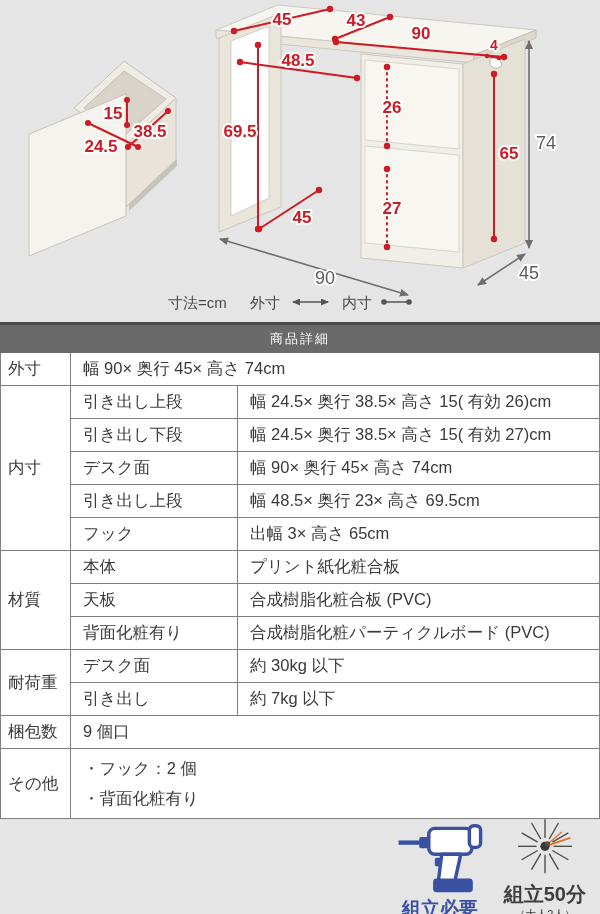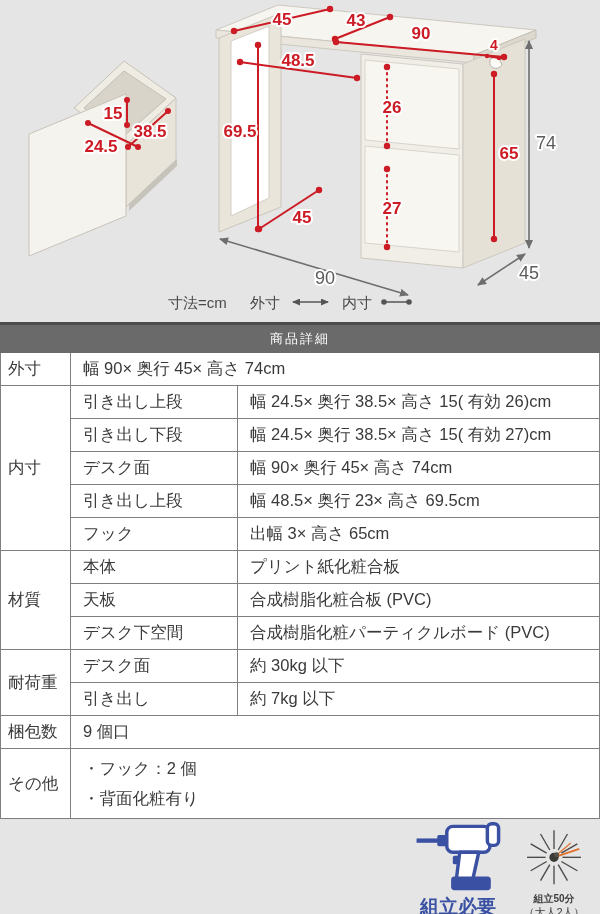--- a/index.html
+++ b/index.html
@@ -26,21 +26,21 @@
   table.spec td{border:1px solid #7f7f7f;background:#fff;font-size:16.5px;color:#3a3a3a;
              padding:3px 8px 3px 12px;height:26px;vertical-align:middle;
              white-space:nowrap;overflow:hidden;}
   table.spec td.h{padding-left:7px;}
   table.spec tr.tall td{height:56px;}
   table.spec tr.tall td.v{line-height:1.8;padding-top:5px;padding-bottom:5px;}
 
   .footer{position:absolute;top:816px;right:14px;display:flex;align-items:flex-end;gap:20px;}
   .fcol{display:flex;flex-direction:column;align-items:center;}
   .f-blue{color:#3a51a3;font-weight:bold;font-size:19px;margin-top:2px;}
-  .f-time{font-size:10px;font-weight:bold;color:#3e3e3e;margin-top:1px;}
+  .f-time{font-size:20px;font-weight:bold;color:#3e3e3e;margin-top:1px;}
   .f-ppl{font-size:11px;color:#3e3e3e;margin-top:-1px;}
 </style>
 </head>
 <body>
 
 <div class="page">
 
   <div class="diagram">
     <svg width="600" height="322" viewBox="0 0 600 322">
       <defs>
@@ -211,21 +211,21 @@
       <tr>
         <td class="h" rowspan="3">材質</td>
         <td class="l">本体</td>
         <td class="v">プリント紙化粧合板</td>
       </tr>
       <tr>
         <td class="l">天板</td>
         <td class="v">合成樹脂化粧合板 (PVC)</td>
       </tr>
       <tr>
-        <td class="l">デスク下空間</td>
+        <td class="l">背面化粧有り</td>
         <td class="v">合成樹脂化粧パーティクルボード (PVC)</td>
       </tr>
       <tr>
         <td class="h" rowspan="2">耐荷重</td>
         <td class="l">デスク面</td>
         <td class="v">約 30kg 以下</td>
       </tr>
       <tr>
         <td class="l">引き出し</td>
         <td class="v">約 7kg 以下</td>

